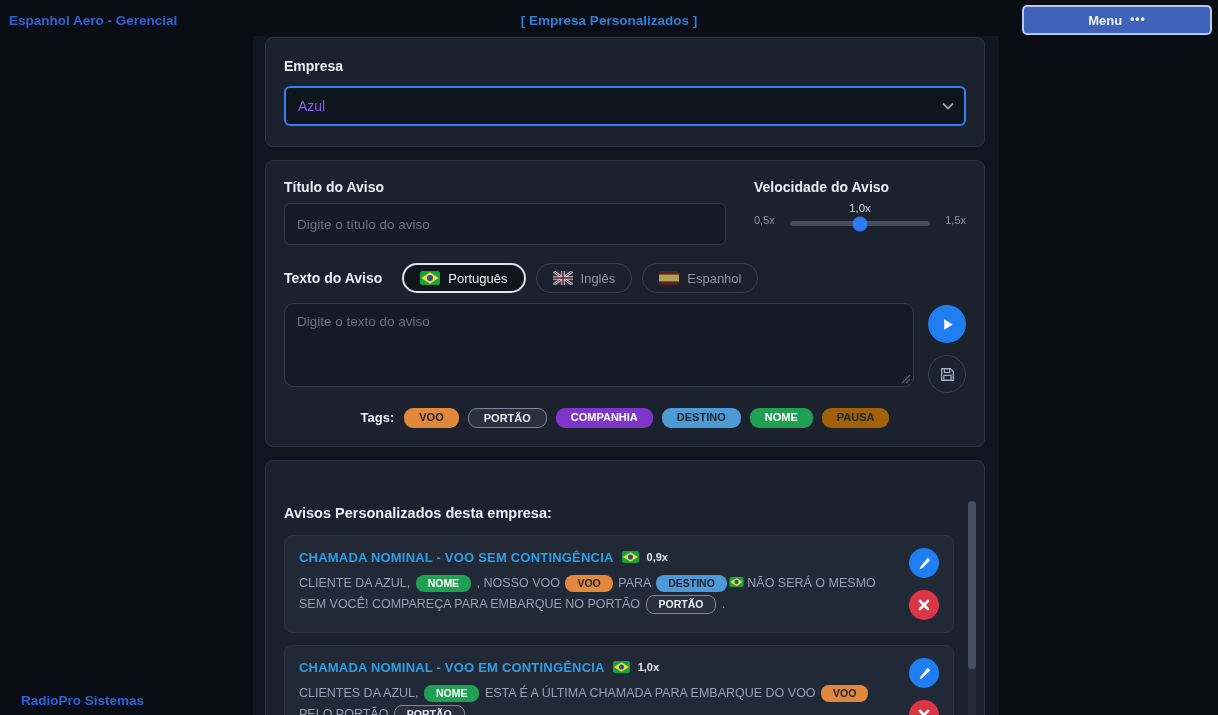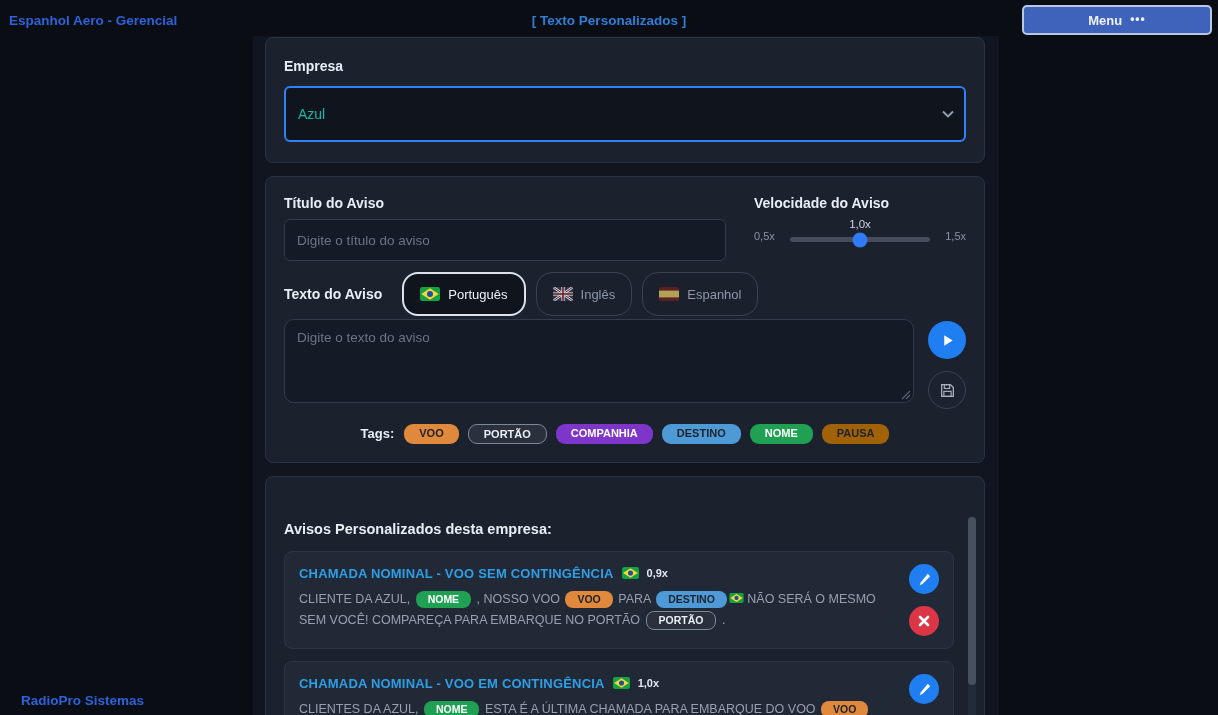--- a/index.html
+++ b/index.html
@@ -21,40 +21,40 @@
   .menu-dots { letter-spacing: 1px; font-size: 12px; position: relative; top: -1px; }
 
   
   .main { position: absolute; left: 265px; top: 37px; width: 720px; z-index: 4; }
   .panel { background: #1b212d; border: 1px solid #2b3342; border-radius: 8px; padding: 18px; margin-bottom: 13px; }
   .field-label { color: #e9eef6; font-weight: bold; font-size: 14px; display: block; }
 
   
   .panel-empresa { padding: 20px 18px; }
   .select-wrap { position: relative; margin-top: 12px; }
-  select { width: 100%; height: 56px; background: #0f141d; border: 2px solid var(--select-border, #2f81f7); border-radius: 6px;
-    color: #14b8a6; font-size: 14px; padding: 0 12px; appearance: none; -webkit-appearance: none; font-family: inherit; cursor: pointer; }
+  select { width: 100%; height: 40px; background: #0f141d; border: 2px solid var(--select-border, #2f81f7); border-radius: 6px;
+    color: #8b5cf6; font-size: 14px; padding: 0 12px; appearance: none; -webkit-appearance: none; font-family: inherit; cursor: pointer; }
   .chev { position: absolute; right: 12px; top: 50%; transform: translateY(-50%); pointer-events: none; display: flex; }
 
   
   .form-row { display: flex; gap: 28px; }
   .col-title { flex: 1; }
   .col-title input { margin-top: 8px; width: 100%; height: 42px; background: #141a26; border: 1px solid #333c4c; border-radius: 6px;
     padding: 0 12px; color: #cdd5e2; font-size: 13.5px; font-family: inherit; }
   input::placeholder, textarea::placeholder { color: #6a7486; opacity: 1; }
   .col-speed { width: 212px; }
   .speed-current { text-align: center; color: #cdd5e2; font-size: 11.5px; margin-top: 7px; }
   .slider-row { display: flex; align-items: flex-end; gap: 15px; }
   .slider-row .mm { color: #8a93a5; font-size: 11px; }
   .slider-track { position: relative; flex: 1; height: 5px; background: #454d5c; border-radius: 3px; cursor: pointer; }
   .slider-thumb { position: absolute; top: 50%; left: 50%; width: 15px; height: 15px; background: #2e7bf5; border-radius: 50%; transform: translate(-50%,-50%); cursor: grab; }
 
   .texto-row { display: flex; align-items: center; gap: 20px; margin-top: 18px; height: 30px; }
   .langs { display: flex; gap: 10px; }
-  .lang { display: inline-flex; align-items: center; gap: 8px; padding: 0 16px; height: 44px; border-radius: 16px;
+  .lang { display: inline-flex; align-items: center; gap: 8px; padding: 0 16px; height: 30px; border-radius: 16px;
     background: #1a202c; border: 1px solid #3a4252; color: #8d97a8; font-size: 13px; cursor: pointer; font-family: inherit; }
   .lang.active { background: #0f141d; border: 2px solid #dbe2ec; color: #eef2f8; }
   .lang:not(.active) .flag { filter: grayscale(55%) brightness(.85); }
   .flag { display: inline-flex; line-height: 0; }
   .flag svg { border-radius: 2px; }
 
   .texto-area-row { display: flex; gap: 14px; margin-top: 10px; align-items: flex-start; }
   .textarea-wrap { position: relative; flex: 1; }
   textarea { width: 100%; height: 84px; background: #141a26; border: 1px solid #333c4c; border-radius: 10px;
     padding: 10px 12px; color: #cdd5e2; font-size: 13.5px; resize: none; font-family: inherit; display: block; }
@@ -90,21 +90,21 @@
 
   .footer-brand { position: absolute; left: 21px; bottom: 7px; color: var(--brand-blue, #2d62d8); font-weight: bold; font-size: 13.5px; z-index: 6; }
 </style>
 </head>
 <body>
 
 <div class="band"></div>
 
 <header>
   <div class="brand">Espanhol Aero - Gerencial</div>
-  <div class="page-title">[ Texto Personalizados ]</div>
+  <div class="page-title">[ Empresa Personalizados ]</div>
   <button class="menu-btn">
     <span>Menu</span>
     <span class="menu-dots">•••</span>
   </button>
 </header>
 
 <main class="main">
 
   <section class="panel panel-empresa">
     <label class="field-label">Empresa</label>

